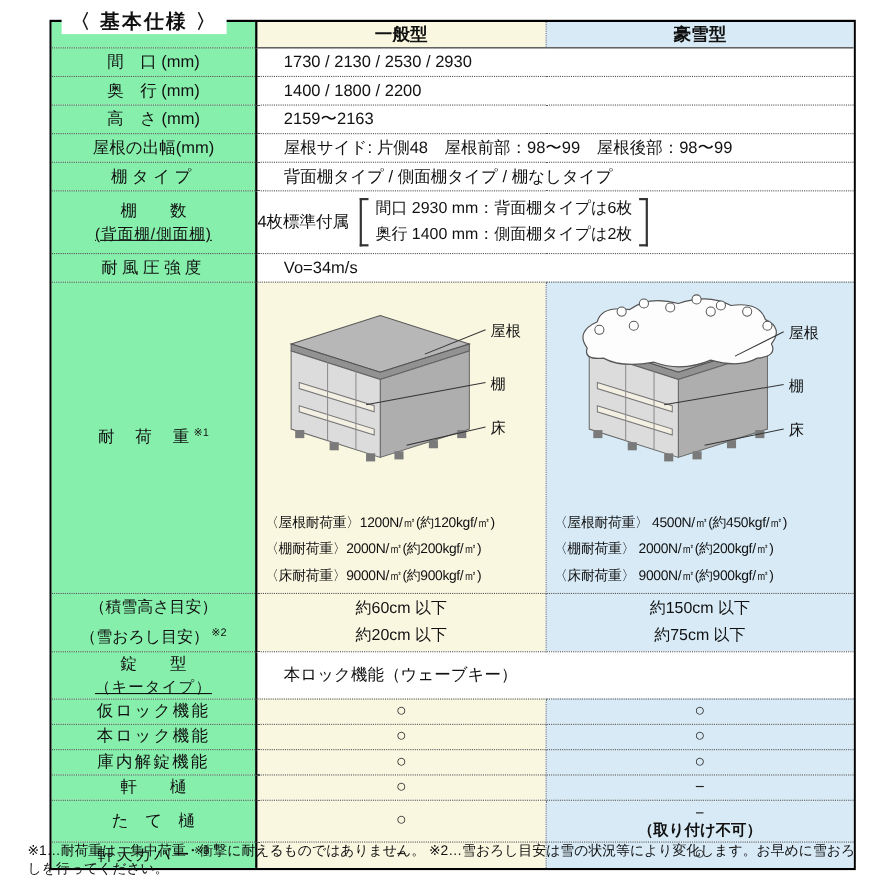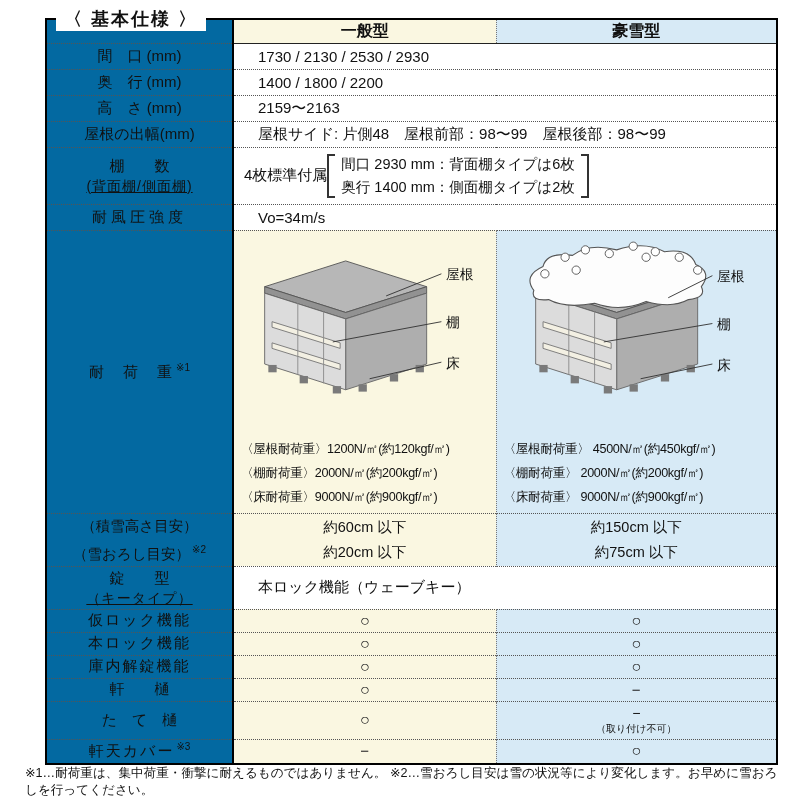--- a/index.html
+++ b/index.html
@@ -24,60 +24,60 @@
     padding:0 8px;font-size:18px;font-weight:bold;letter-spacing:2px;
     white-space:nowrap;line-height:24px;
   }
   table.spec{border-collapse:collapse;table-layout:fixed;width:729px;}
   col.c-label{width:186px;}
   col.c-general{width:263px;}
   col.c-snow{width:280px;}
   td,th{padding:0;vertical-align:middle;font-weight:normal;}
   tr.rowline td,tr.rowline th{border-top:1px dotted var(--dot);}
   tr.head th{border-bottom:1px solid #222;}
-  .lblcell{border-right:2px solid #000;text-align:center;font-size:15px;background:#0369a1;}
+  .lblcell{border-right:2px solid #000;text-align:center;font-size:15px;background:#86efac;}
   .hdr{font-size:16px;font-weight:bold;text-align:center;height:23px;}
   .hdr.general{background:var(--general-bg);}
   .hdr.snow{background:var(--snow-bg);}
   .splitL{border-right:1px dotted #777;}
   .val{font-size:15px;text-align:left;padding-left:24px;background:#fff;white-space:nowrap;}
   .h-s{height:26px;}
   .h-shelfcount{height:57px;}
   .h-snowgauge{height:53px;}
   .h-lock{height:43px;}
   .h-feat{height:23px;}
   .h-tate{height:38px;}
   .h-nokiten{height:24px;}
   .sp2{letter-spacing:4px;}
   .sp1{letter-spacing:2px;}
   .two-line{line-height:20px;font-size:15px;}
   .two-line .l2{font-size:14px;letter-spacing:1px;text-decoration:underline;}
   sup.note{font-size:10px;vertical-align:super;letter-spacing:0;margin-left:2px;}
   
-  .shelf-flex{display:flex;align-items:center;padding-left:10px;}
+  .shelf-flex{display:flex;align-items:center;gap:10px;}
   .shelf-main{font-size:15px;white-space:nowrap;}
   .bracket-group{display:flex;align-items:stretch;}
   .br{width:8px;margin:3px 0;}
   .br.left{border:2px solid #333;border-right:none;}
   .br.right{border:2px solid #333;border-left:none;}
   .bracket-lines{padding:2px 6px;font-size:14.5px;line-height:23px;white-space:nowrap;}
   
   .loadcell{vertical-align:top;}
   .loadcell.general{background:var(--general-bg);}
   .loadcell.snow{background:var(--snow-bg);}
   .shed{display:block;margin:6px auto 0;}
   .load-lines{padding:2px 2px 4px 7px;margin-top:36px;}
   .load-line{font-size:12.6px;line-height:24px;white-space:nowrap;letter-spacing:-0.3px;}
   
   .cell-general{background:var(--general-bg);text-align:center;}
   .cell-snow{background:var(--snow-bg);text-align:center;}
   .gauge-line{font-size:14.5px;line-height:25px;text-align:center;}
   .circle{font-size:16px;color:#222;line-height:1;}
   .dash{font-size:15px;color:#222;line-height:1;}
-  .tate-note{font-size:10px;line-height:15px;}
+  .tate-note{font-size:14px;line-height:15px;font-weight:bold;}
   .tate-dash{font-size:14px;line-height:16px;}
   .footnotes{position:absolute;left:25px;top:765px;width:760px;font-size:12.6px;line-height:17px;color:#111;}
   svg text{font-family:"Liberation Sans","DejaVu Sans",sans-serif;font-size:15px;fill:#111;}
 </style>
 </head>
 <body>
 
 <div class="panel">
   <div class="panel-title">〈 基本仕様 〉</div>
 
@@ -108,20 +108,24 @@
     <tr class="rowline h-s">
       <td class="lblcell">高　さ (mm)</td>
       <td class="val" colspan="2">2159〜2163</td>
     </tr>
 
     <tr class="rowline h-s">
       <td class="lblcell">屋根の出幅(mm)</td>
       <td class="val" colspan="2">屋根サイド: 片側48　屋根前部：98〜99　屋根後部：98〜99</td>
     </tr>
 
+    <tr class="rowline h-s">
+      <td class="lblcell sp2">棚タイプ</td>
+      <td class="val" colspan="2">背面棚タイプ / 側面棚タイプ / 棚なしタイプ</td>
+    </tr>
 
     <tr class="rowline h-shelfcount">
       <td class="lblcell">
         <div class="two-line">
           <div>棚　　数</div>
           <div class="l2">(背面棚/側面棚)</div>
         </div>
       </td>
       <td colspan="2" style="background:#fff;">
         <div class="shelf-flex">

